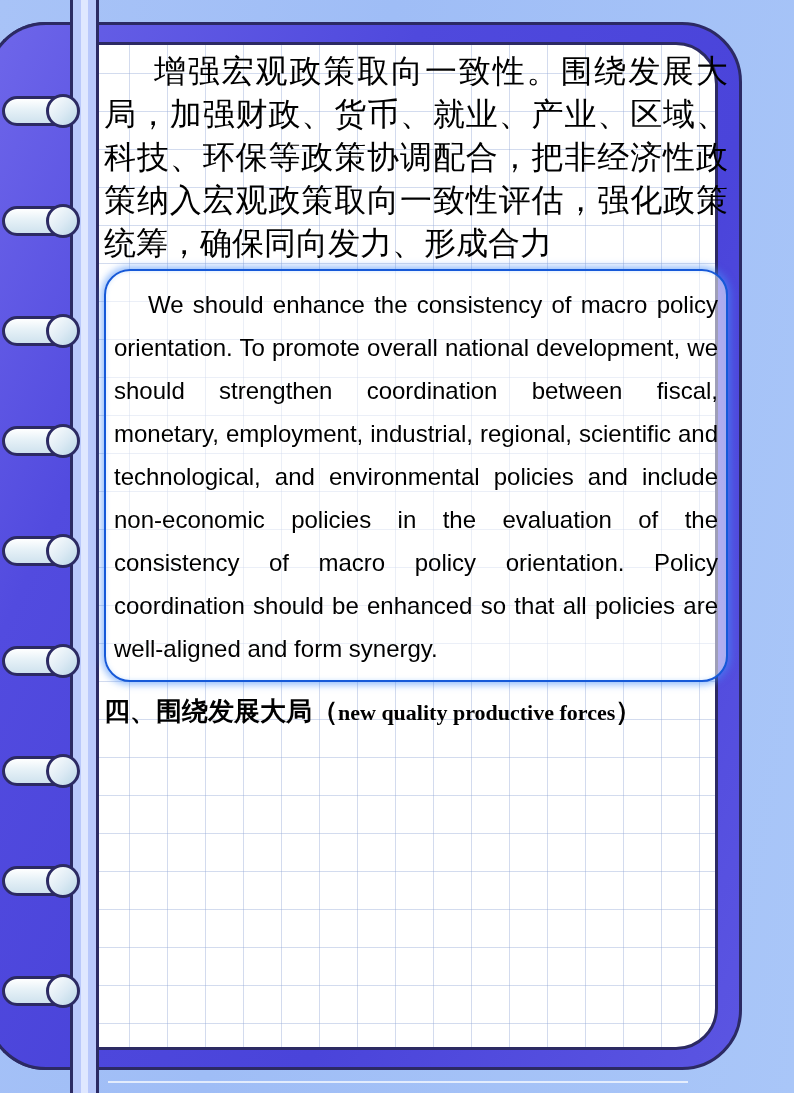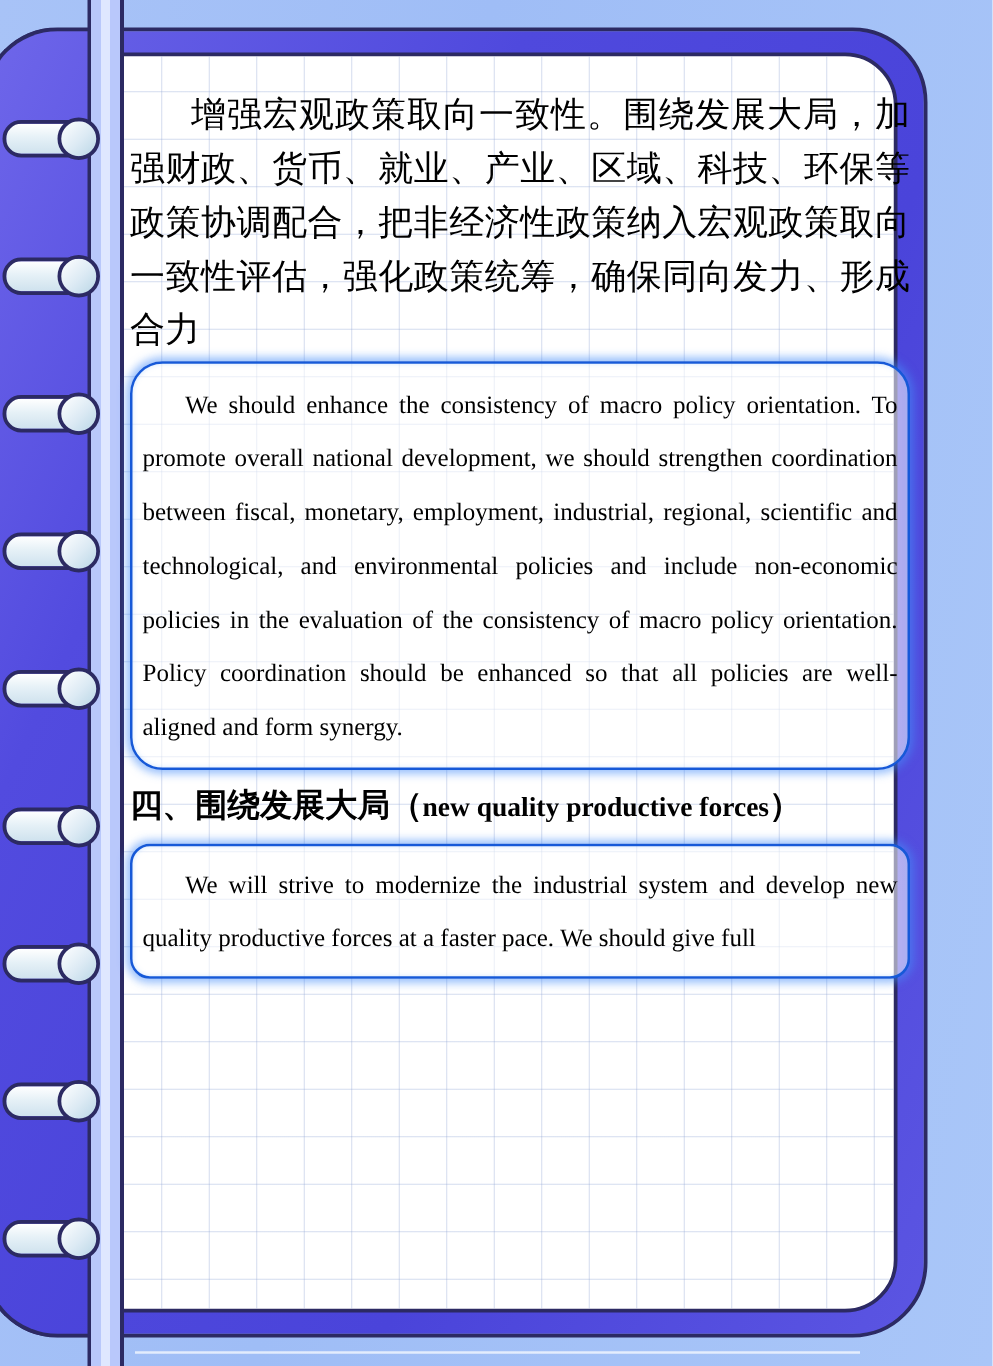--- a/index.html
+++ b/index.html
@@ -104,42 +104,41 @@
     font-size:22px;
   }
   .heading .paren{
     font-family:"Liberation Serif", serif;
     font-weight:bold;
     font-size:26px;
   }
 
   .cn-para{
     font-family:"DejaVu Sans", sans-serif;
-    font-size:28px;
+    font-size:32px;
     line-height:43px;
     text-align:justify;
     text-justify:inter-ideograph;
     color:#000;
-    margin-top:20px;
   }
   .cn-para .indent{ display:inline-block; width:48px; }
 
   .en-box{
     border:2px solid #1659d8;
     border-radius:26px;
     background:rgba(255,255,255,.55);
     box-shadow:0 0 7px 3px rgba(70,140,250,.55), inset 0 0 4px rgba(120,180,255,.35);
     padding:12px 8px 10px 8px;
     margin-top:4px;
   }
   .en-box.tight{ border-radius:16px; padding:10px 8px 8px 8px; }
 
   .en-para{
-    font-family:Liberation Serif, serif;
-    font-size:20px;
+    font-family:Liberation Sans, sans-serif;
+    font-size:24px;
     line-height:43px;
     text-align:justify;
     color:#000;
     hyphens:none;
   }
   .en-para .indent{ display:inline-block; width:34px; }
   .en-para.last-line{ text-align-last:left; }
 
   #bottom-accent{
     position:absolute;
@@ -202,19 +201,16 @@
 
   <div class="cn-para"><span class="indent"></span><span>增强宏观政策取向一致性。围绕发展大局，加强财政、货币、就业、产业、区域、科技、环保等政策协调配合，把非经济性政策纳入宏观政策取向一致性评估，强化政策统筹，确保同向发力、形成合力</span></div>
 
   <div class="en-box">
     <div class="en-para"><span class="indent"></span><span>We should enhance the consistency of macro policy orientation. To promote overall national development, we should strengthen coordination between fiscal, monetary, employment, industrial, regional, scientific and technological, and environmental policies and include non-economic policies in the evaluation of the consistency of macro policy orientation. Policy coordination should be enhanced so that all policies are well-aligned and form synergy.</span></div>
   </div>
 
   <div class="heading" style="margin-top:4px"><span>四、围绕发展大局</span><span class="paren">（</span><span class="en">new quality productive forces</span><span class="paren">）</span></div>
 
 
-  <div class="en-box tight">
-    <div class="en-para last-line"><span class="indent"></span><span>We will strive to modernize the industrial system and develop new quality productive forces at a faster pace. We should give full</span></div>
-  </div>
 
 </div>
 
 <div id="bottom-accent"></div>
 
 </body></html>

